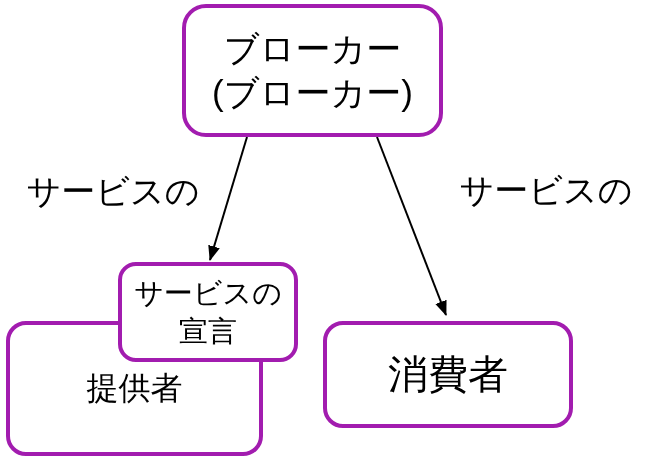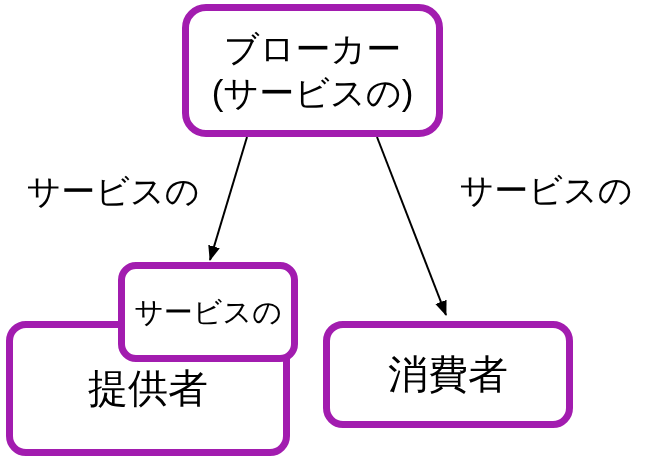--- a/index.html
+++ b/index.html
@@ -21,21 +21,21 @@
     left: 0;
     top: 0;
     width: 645px;
     height: 464px;
     pointer-events: none;
   }
   .node {
     position: absolute;
     box-sizing: border-box;
     background: #ffffff;
-    border: 7px solid #a21caf;
+    border: 4px solid #a21caf;
     display: flex;
     flex-direction: column;
     align-items: center;
     justify-content: center;
     text-align: center;
   }
   .node div {
     white-space: nowrap;
   }
   .node.broker {
@@ -53,24 +53,24 @@
     width: 180px;
     height: 100px;
     border-radius: 18px;
     font-size: 29px;
     line-height: 38px;
     z-index: 3;
   }
   .node.provider {
     left: 6px;
     top: 321px;
-    width: 284px;
+    width: 257px;
     height: 135px;
     border-radius: 20px;
-    font-size: 40px;
+    font-size: 32px;
     z-index: 2;
   }
   .node.consumer {
     left: 323px;
     top: 321px;
     width: 250px;
     height: 107px;
     border-radius: 20px;
     font-size: 40px;
     z-index: 2;
@@ -102,36 +102,37 @@
       <marker id="arrowhead" markerUnits="userSpaceOnUse" markerWidth="17" markerHeight="14" refX="14" refY="6" orient="auto">
         <path d="M0,0 L15,6 L0,12 Z" fill="#000000"></path>
       </marker>
     </defs>
     <line x1="247" y1="137" x2="210" y2="260" stroke="#000000" stroke-width="2" marker-end="url(#arrowhead)"></line>
     <line x1="377" y1="137" x2="446" y2="315" stroke="#000000" stroke-width="2" marker-end="url(#arrowhead)"></line>
   </svg>
 
   <div class="node broker">
     <div>ブローカー</div>
-    <div>(サービスの)</div>
+    <div>(ブローカー)</div>
   </div>
 
   <div class="edge-label discovery">
     <div>サービスの</div>
   </div>
 
   <div class="edge-label injection">
     <div>サービスの</div>
   </div>
 
   <div class="node provider">
     <div>提供者</div>
   </div>
 
   <div class="node declaration">
     <div>サービスの</div>
+    <div>宣言</div>
   </div>
 
   <div class="node consumer">
     <div>消費者</div>
   </div>
 
 </div>
 
 </body></html>

